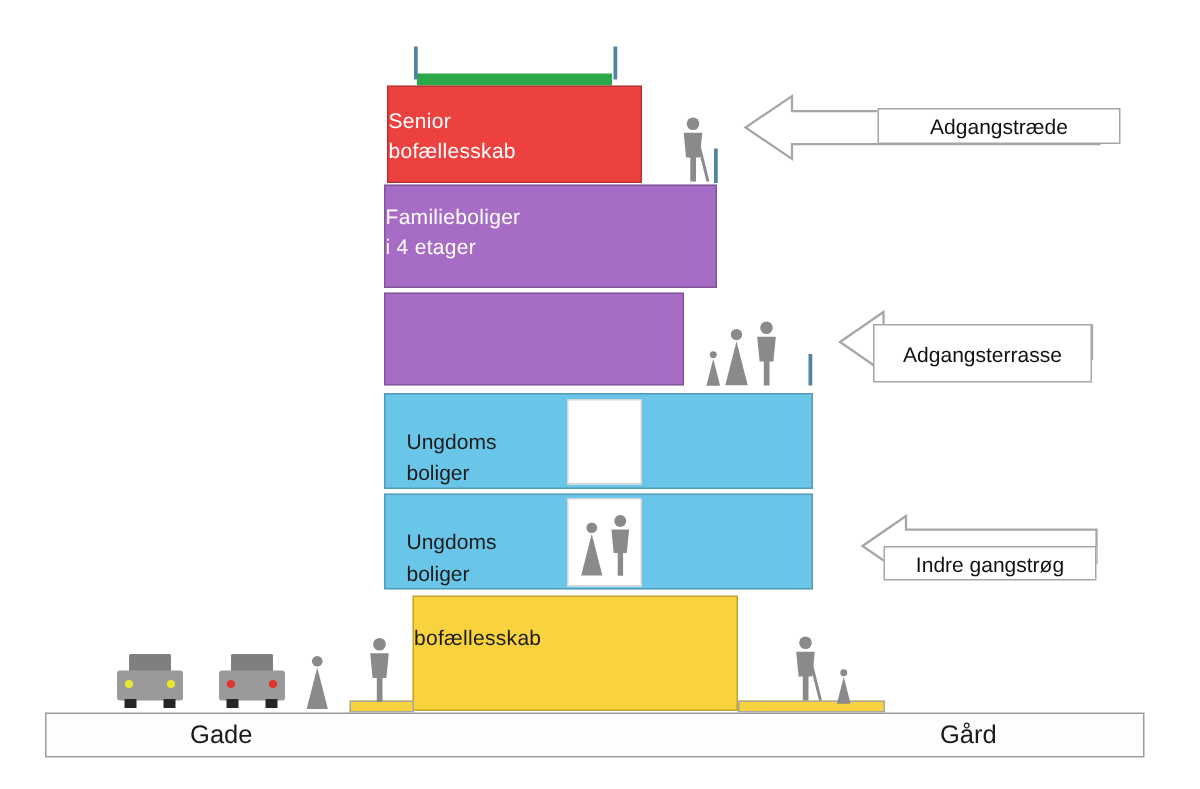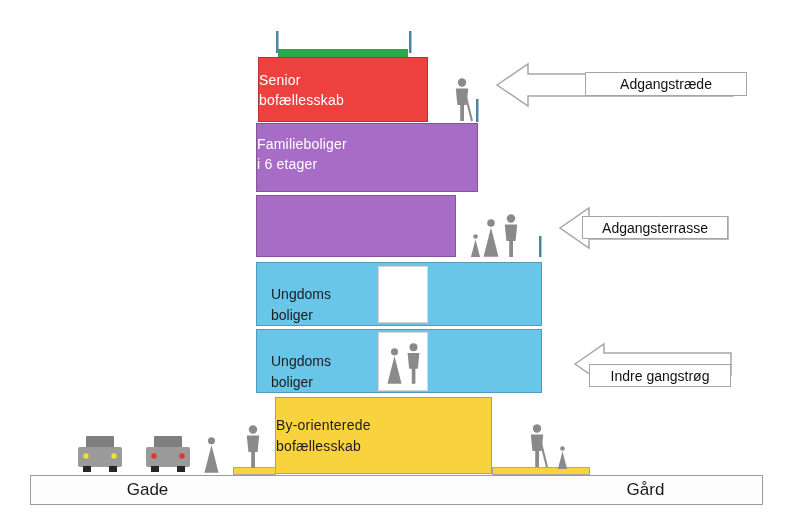--- a/index.html
+++ b/index.html
@@ -37,21 +37,21 @@
   .overlay{left:0;top:0;pointer-events:none;}
   .picto{fill:var(--c-icon-gray);}
   .cane{stroke:var(--c-icon-gray);stroke-width:2;}
   .tick{fill:var(--c-tick-blue);}
   .arrow-shape{fill:#ffffff;stroke:var(--c-outline-gray);stroke-width:1.5;}
   .arrow-label{
     position:absolute;background:#ffffff;border:1px solid var(--c-outline-gray);box-sizing:border-box;
     display:flex;align-items:center;justify-content:center;font-size:14px;color:#111;white-space:nowrap;
   }
   .al-1{left:585px;top:72px;width:162px;height:24px;}
-  .al-2{left:582px;top:216px;width:146px;height:23px;}
+  .al-2{left:582px;top:216px;width:146px;height:39px;}
   .al-3{left:589px;top:364px;width:142px;height:23px;}
   .car-roof{fill:#7f7f7f;}
   .car-body{fill:#9a9a9a;}
   .car-wheel{fill:#262626;}
   .headlight{fill:var(--c-headlight-yellow);}
   .taillight{fill:var(--c-taillight-red);}
 </style>
 </head>
 <body>
 
@@ -62,21 +62,21 @@
   <div class="block b-senior">
     <div class="block-label">
       <span class="line">Senior</span>
       <span class="line">bofællesskab</span>
     </div>
   </div>
 
   <div class="block b-family">
     <div class="block-label">
       <span class="line">Familieboliger</span>
-      <span class="line">i 6 etager</span>
+      <span class="line">i 4 etager</span>
     </div>
   </div>
 
   <div class="block b-family2"></div>
 
   <div class="block b-youth1">
     <div class="youth-text dark-label">
       <span class="line">Ungdoms</span>
       <span class="line">boliger</span>
     </div>
@@ -86,21 +86,20 @@
   <div class="block b-youth2">
     <div class="youth-text dark-label">
       <span class="line">Ungdoms</span>
       <span class="line">boliger</span>
     </div>
   </div>
   <div class="white-square sq2"></div>
 
   <div class="block b-commons">
     <div class="block-label dark-label">
-      <span class="line">By-orienterede</span>
       <span class="line">bofællesskab</span>
     </div>
   </div>
 
   <div class="strip strip-left"></div>
   <div class="strip strip-right"></div>
   <div class="abs ground-bar"></div>
   <div class="ground-label g-street">Gade</div>
   <div class="ground-label g-court">Gård</div>
 

